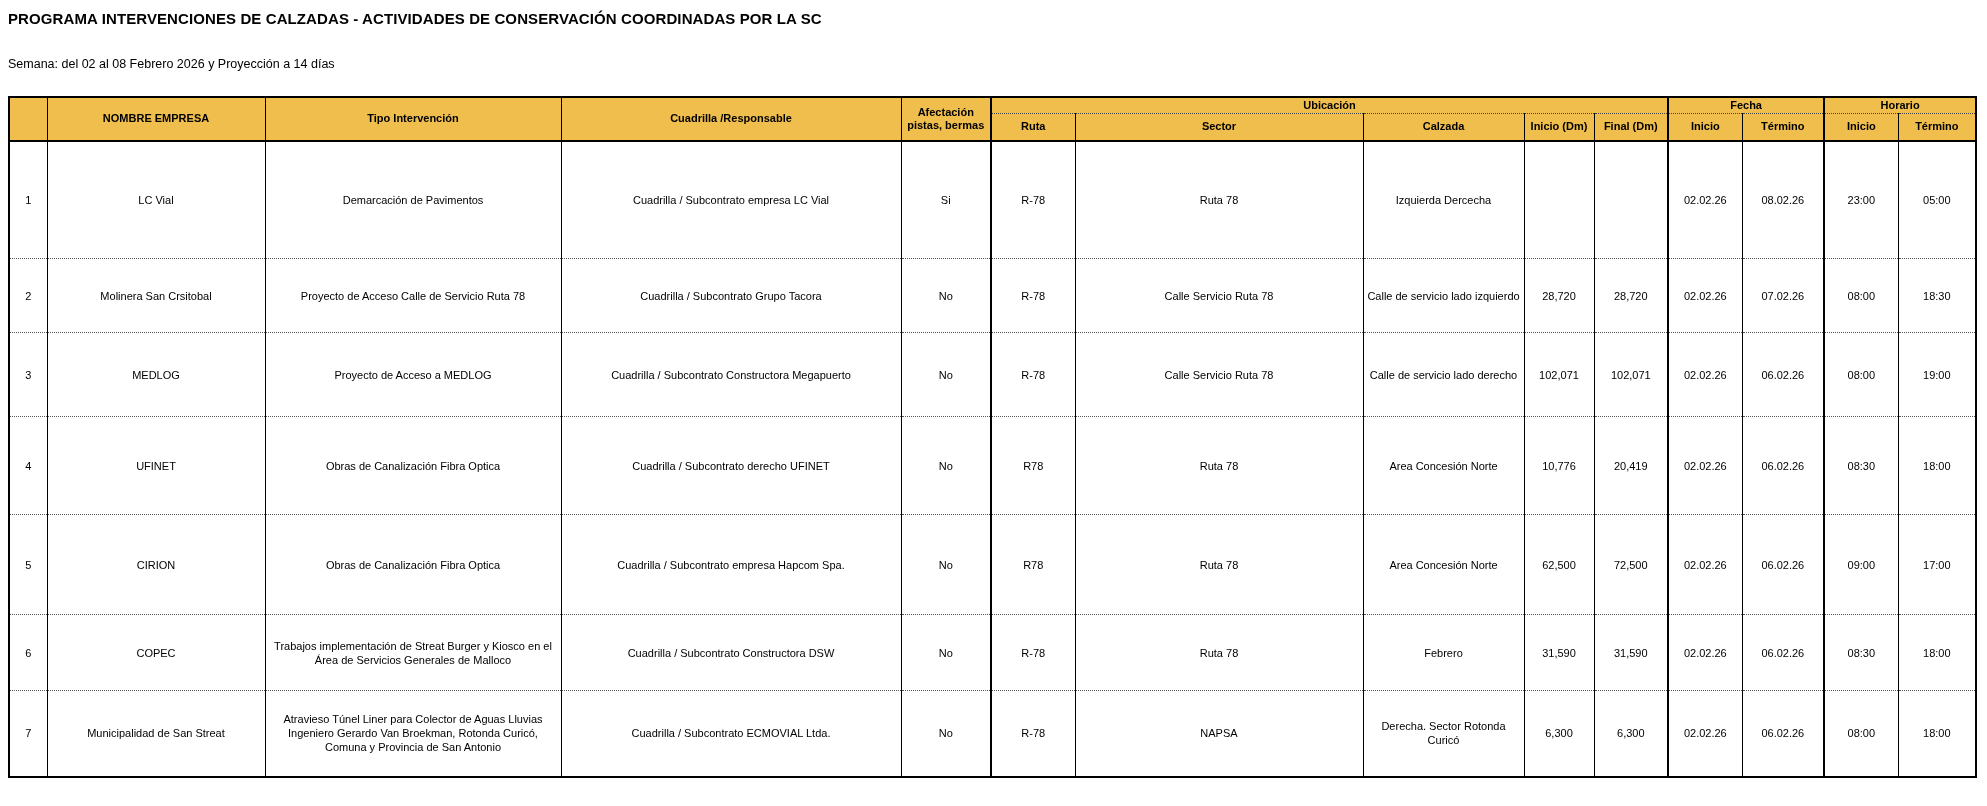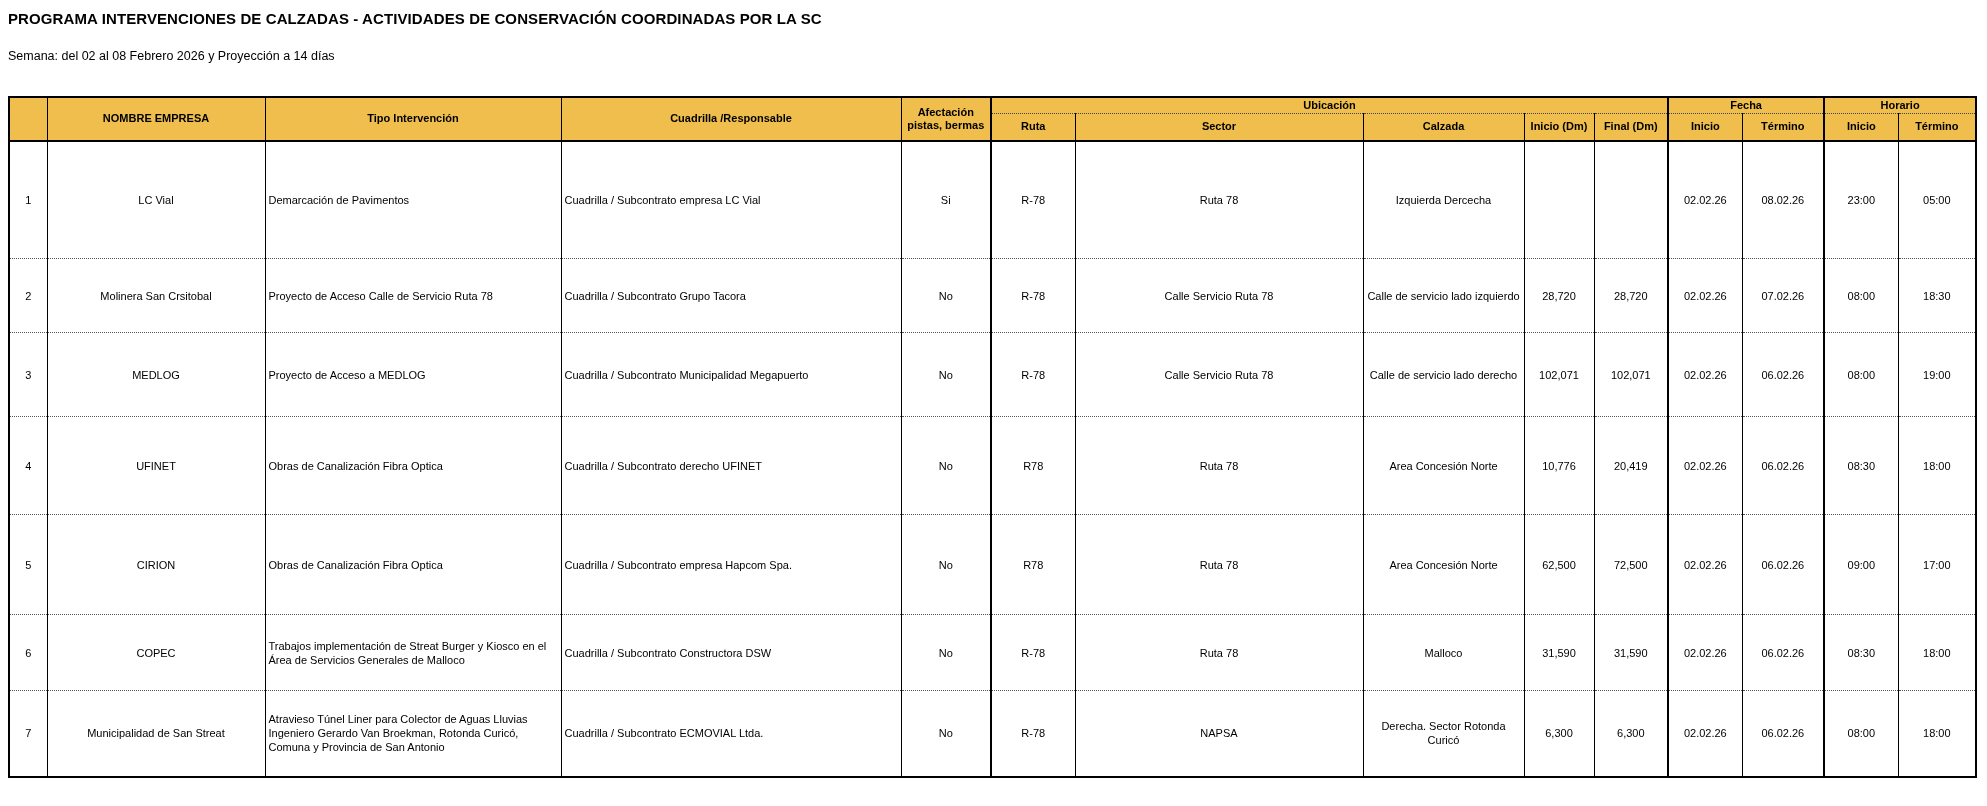--- a/index.html
+++ b/index.html
@@ -14,21 +14,21 @@
     height: 806px;
     position: relative;
     background: #ffffff;
     overflow: hidden;
   }
   .titles { padding: 10px 0 0 8px; }
   .title {
     font-size: 15px;
     font-weight: bold;
     letter-spacing: 0.1px;
-    margin-bottom: 20px;
+    margin-bottom: 28px;
   }
   .subtitle {
     font-size: 12.5px;
     line-height: 19px;
   }
   table.prog {
     position: absolute;
     left: 8px;
     top: 96px;
     width: 1967px;
@@ -54,21 +54,21 @@
     border-left: 1px solid #000;
     border-top: 1px dotted #555;
     vertical-align: middle;
     padding: 1px 3px;
     line-height: 14px;
     background: #ffffff;
   }
   tbody tr:first-child td { border-top: 2px solid #000; }
   .bl2 { border-left-width: 2px !important; border-left-style: solid !important; border-left-color: #000 !important; }
   .c-center { text-align: center; }
-  .c-left { text-align: left; }
+  .c-left { text-align: center; }
   
   tbody tr:nth-child(1) { height: 118px; }
   tbody tr:nth-child(2) { height: 74px; }
   tbody tr:nth-child(3) { height: 84px; }
   tbody tr:nth-child(4) { height: 98px; }
   tbody tr:nth-child(5) { height: 100px; }
   tbody tr:nth-child(6) { height: 76px; }
   tbody tr:nth-child(7) { height: 86px; }
 </style>
 </head>
@@ -151,21 +151,21 @@
     <td class="c-center">28,720</td>
     <td class="c-center bl2">02.02.26</td>
     <td class="c-center">07.02.26</td>
     <td class="c-center bl2">08:00</td>
     <td class="c-center">18:30</td>
   </tr>
         <tr>
     <td class="c-center">3</td>
     <td class="c-center">MEDLOG</td>
     <td class="c-left">Proyecto de Acceso a MEDLOG</td>
-    <td class="c-left">Cuadrilla / Subcontrato Municipalidad Megapuerto</td>
+    <td class="c-left">Cuadrilla / Subcontrato Constructora Megapuerto</td>
     <td class="c-center">No</td>
     <td class="c-center bl2">R-78</td>
     <td class="c-center">Calle Servicio Ruta 78</td>
     <td class="c-center">Calle de servicio lado derecho</td>
     <td class="c-center">102,071</td>
     <td class="c-center">102,071</td>
     <td class="c-center bl2">02.02.26</td>
     <td class="c-center">06.02.26</td>
     <td class="c-center bl2">08:00</td>
     <td class="c-center">19:00</td>
@@ -203,21 +203,21 @@
     <td class="c-center">17:00</td>
   </tr>
         <tr>
     <td class="c-center">6</td>
     <td class="c-center">COPEC</td>
     <td class="c-left">Trabajos implementación de Streat Burger y Kiosco en el Área de Servicios Generales de Malloco</td>
     <td class="c-left">Cuadrilla / Subcontrato Constructora DSW</td>
     <td class="c-center">No</td>
     <td class="c-center bl2">R-78</td>
     <td class="c-center">Ruta 78</td>
-    <td class="c-center">Malloco</td>
+    <td class="c-center">Febrero</td>
     <td class="c-center">31,590</td>
     <td class="c-center">31,590</td>
     <td class="c-center bl2">02.02.26</td>
     <td class="c-center">06.02.26</td>
     <td class="c-center bl2">08:30</td>
     <td class="c-center">18:00</td>
   </tr>
         <tr>
     <td class="c-center">7</td>
     <td class="c-center">Municipalidad de San Streat</td>

